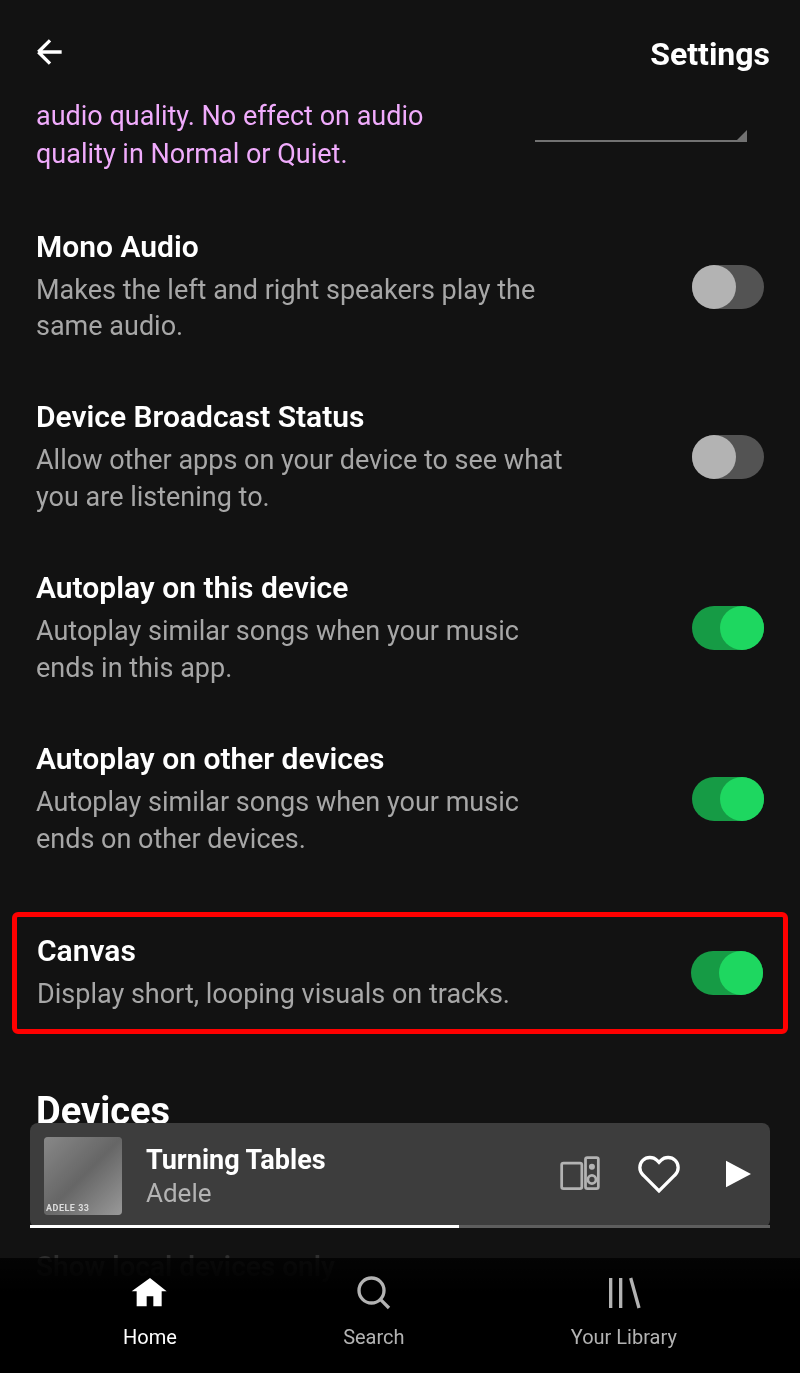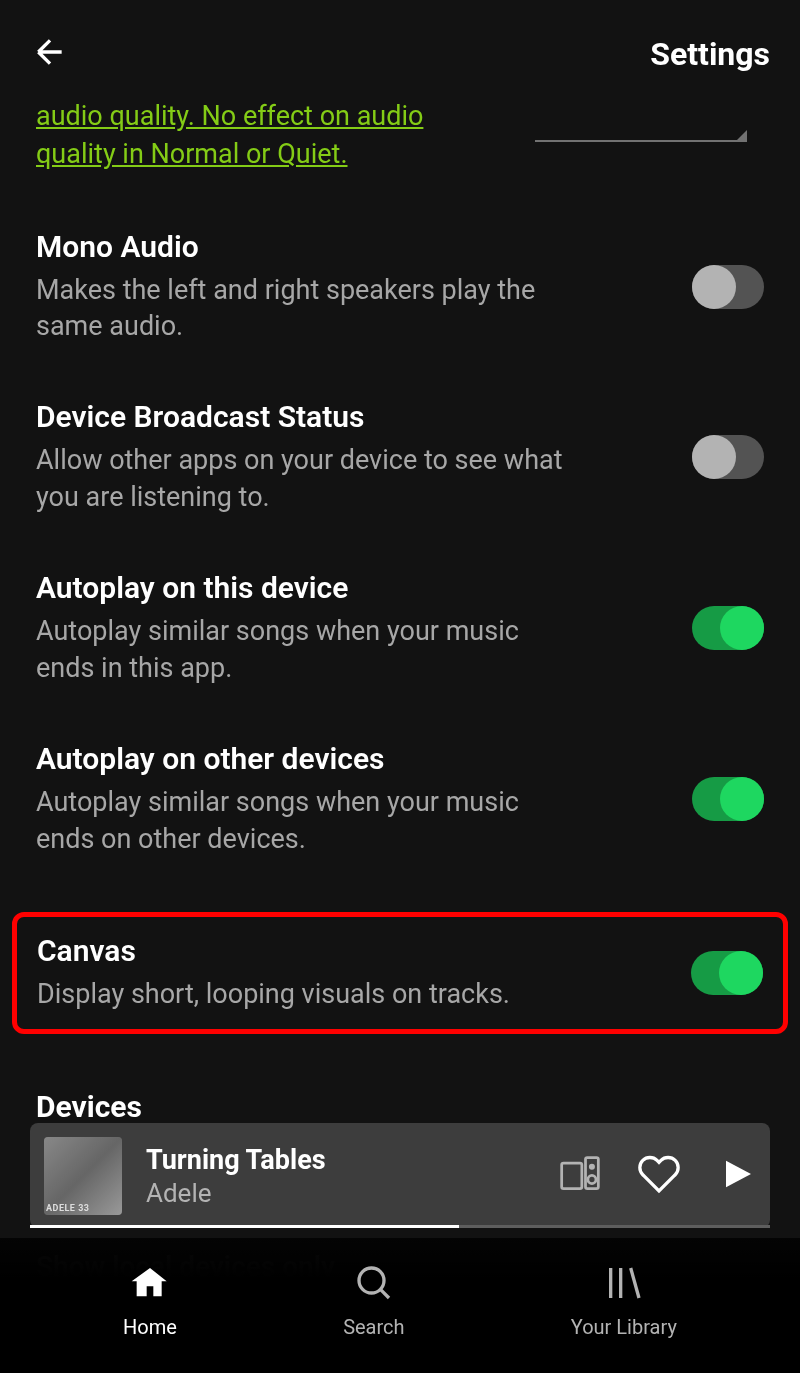--- a/index.html
+++ b/index.html
@@ -29,26 +29,25 @@
     .header-title {
       flex: 1;
       text-align: right;
       font-size: 32px;
       font-weight: 700;
     }
     .content {
       padding: 0 36px;
     }
     .partial-desc {
-      color: #84cc16;
+      color: #f0abfc;
       font-size: 27px;
       line-height: 1.4;
       max-width: 440px;
       margin-bottom: 55px;
-      text-decoration: underline;
     }
     .slider-track {
       position: absolute;
       right: 55px;
       top: 140px;
       height: 2px;
       width: 210px;
       background: #727272;
     }
     .slider-track::after {
@@ -106,29 +105,29 @@
     }
     .knob {
       position: absolute;
       width: 44px;
       height: 44px;
       border-radius: 50%;
       top: 0px;
     }
     .highlighted {
       border: 5px solid #ff0000;
-      border-radius: 12px;
+      border-radius: 6px;
       padding: 16px 20px;
       margin: 0 -24px 55px;
     }
     .highlighted .setting-item {
       margin-bottom: 0;
     }
     .section-header {
-      font-size: 30px;
+      font-size: 38px;
       font-weight: 700;
       color: #fff;
       margin-bottom: 20px;
     }
     .mini-player {
       position: absolute;
       bottom: 145px;
       left: 30px;
       right: 30px;
       background: #3d3d3d;
@@ -191,21 +190,21 @@
     .progress-fill {
       height: 100%;
       width: 58%;
       background: #fff;
     }
     .bottom-nav {
       position: absolute;
       bottom: 0;
       left: 0;
       right: 0;
-      height: 135px;
+      height: 115px;
       background: linear-gradient(to top, #000 70%, rgba(0,0,0,0.8));
       display: flex;
       justify-content: space-around;
       align-items: center;
       padding: 0 40px 10px;
     }
     .nav-item {
       display: flex;
       flex-direction: column;
       align-items: center;

